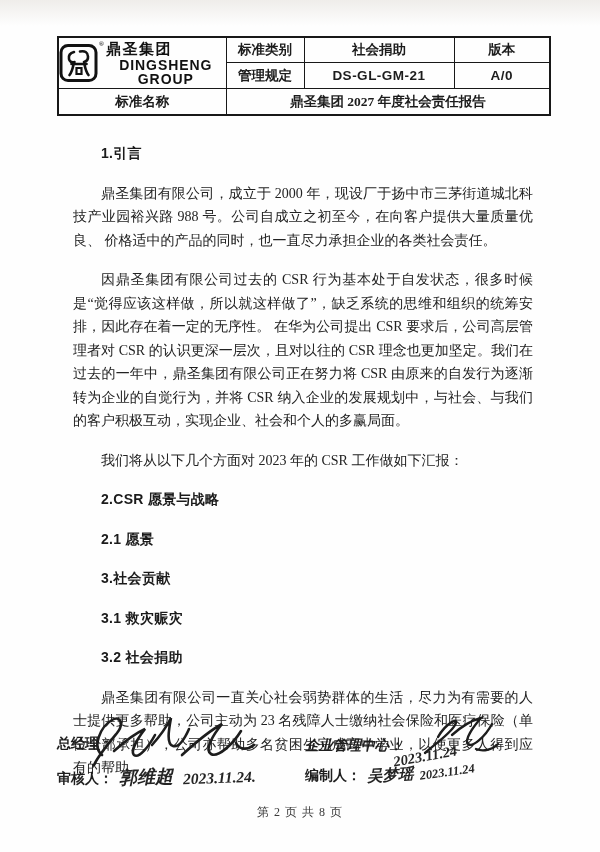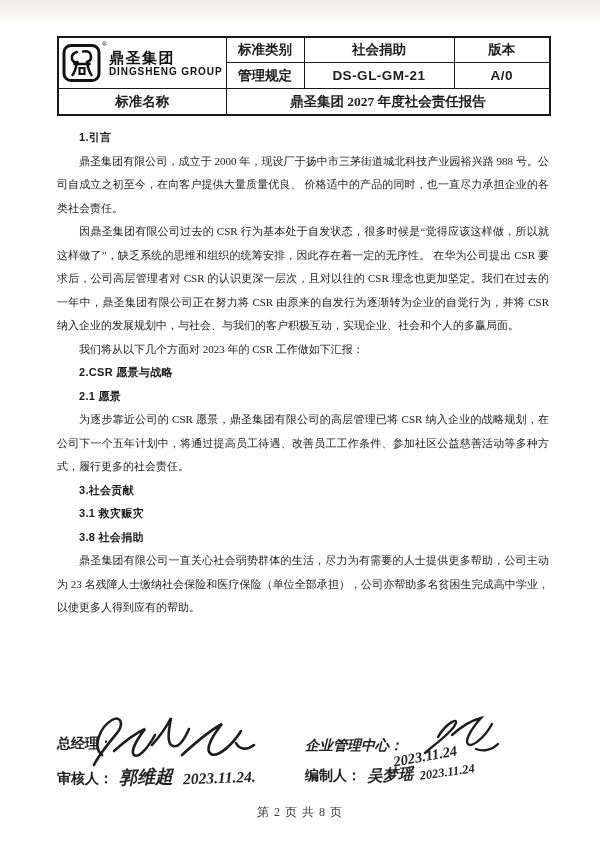--- a/index.html
+++ b/index.html
@@ -54,32 +54,32 @@
     position: absolute; top: -3px; right: -5px;
     font-size: 7px; font-weight: 700; color: #161616;
   }
   .logo-text-col { display: flex; flex-direction: column; align-items: flex-start; line-height: 1; }
   .logo-cn {
     font-family: "Liberation Sans", "DejaVu Sans", sans-serif;
     font-weight: 700; font-size: 15px; letter-spacing: 1.5px; color: #111;
   }
   .logo-en {
     font-family: "Liberation Sans", "DejaVu Sans", sans-serif;
-    font-weight: 700; font-size: 10px; letter-spacing: 0.9px; color: #111;
+    font-weight: 700; font-size: 14px; letter-spacing: 0.9px; color: #111;
     margin-top: 2px;
   }
 
   
   .doc-body {
     position: absolute; left: 57px; top: 126px; width: 492px;
   }
   .blk {
-    margin: 0;
+    margin: 16px;
     text-indent: 2em;
-    font-size: 11px;
+    font-size: 14px;
     line-height: 23.5px;
     text-align: justify;
     color: #222;
   }
   .heading {
     font-family: "Liberation Sans", "DejaVu Sans", sans-serif;
     font-weight: 700;
     letter-spacing: 0.3px;
     color: #1b1b1b;
   }
@@ -171,24 +171,23 @@
   </tbody>
     </table>
 
   <div class="doc-body">
     <p class="blk heading">1.引言</p>
     <p class="blk para">鼎圣集团有限公司，成立于 2000 年，现设厂于扬中市三茅街道城北科技产业园裕兴路 988 号。公司自成立之初至今，在向客户提供大量质量优良、 价格适中的产品的同时，也一直尽力承担企业的各类社会责任。</p>
     <p class="blk para">因鼎圣集团有限公司过去的 CSR 行为基本处于自发状态，很多时候是“觉得应该这样做，所以就这样做了”，缺乏系统的思维和组织的统筹安排，因此存在着一定的无序性。 在华为公司提出 CSR 要求后，公司高层管理者对 CSR 的认识更深一层次，且对以往的 CSR 理念也更加坚定。我们在过去的一年中，鼎圣集团有限公司正在努力将 CSR 由原来的自发行为逐渐转为企业的自觉行为，并将 CSR 纳入企业的发展规划中，与社会、与我们的客户积极互动，实现企业、社会和个人的多赢局面。</p>
     <p class="blk para">我们将从以下几个方面对 2023 年的 CSR 工作做如下汇报：</p>
     <p class="blk heading">2.CSR 愿景与战略</p>
     <p class="blk heading">2.1 愿景</p>
-    <p class="blk para">为逐步靠近公司的 CSR 愿景，鼎圣集团有限公司的高层管理已将 CSR 纳入企业的战略规划，在公司下一个五年计划中，将通过提高员工待遇、改善员工工作条件、参加社区公益慈善活动等多种方式，履行更多的社会责任。</p>
     <p class="blk heading">3.社会贡献</p>
     <p class="blk heading">3.1 救灾赈灾</p>
-    <p class="blk heading">3.8 社会捐助</p>
+    <p class="blk heading">3.2 社会捐助</p>
     <p class="blk para">鼎圣集团有限公司一直关心社会弱势群体的生活，尽力为有需要的人士提供更多帮助，公司主动为 23 名残障人士缴纳社会保险和医疗保险（单位全部承担），公司亦帮助多名贫困生完成高中学业，以使更多人得到应有的帮助。</p>
   </div>
 
   <div class="sig-area">
 
     <span class="sig-label lbl-gm">总经理：</span>
     <svg class="scrawl scrawl-gm" width="175" height="64" viewBox="0 0 175 64">
       <g fill="none" stroke="#1d1d1d" stroke-width="2.6" stroke-linecap="round">
         <path d="M16 46 C6 38 14 18 26 11 C35 6 38 15 31 24 C22 35 12 47 8 56"></path>
         <path d="M28 42 C38 33 50 24 59 20 C52 29 44 42 48 46 C53 50 63 37 69 26"></path>

